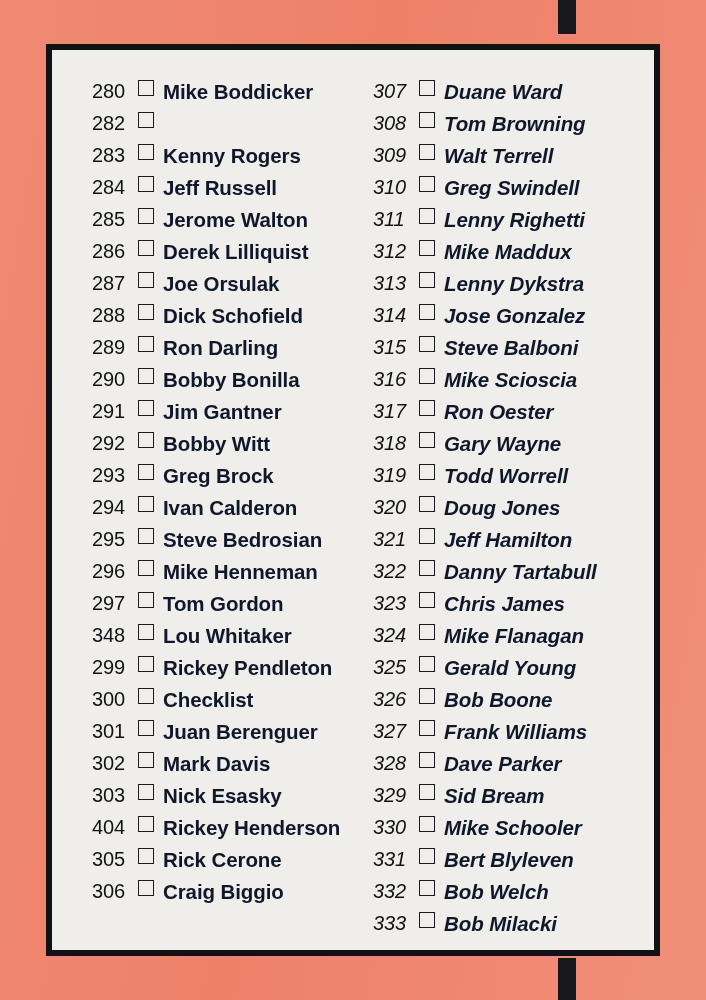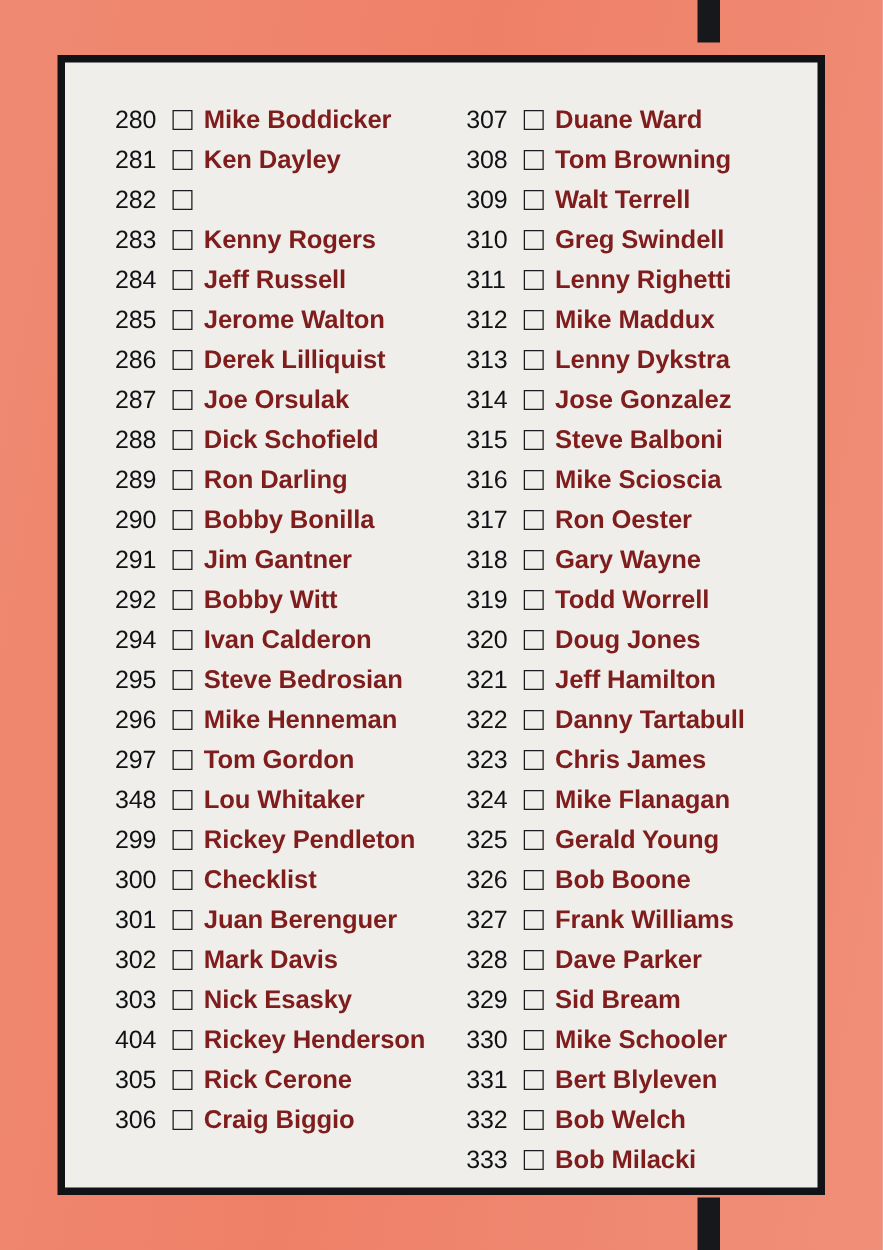--- a/index.html
+++ b/index.html
@@ -47,25 +47,25 @@
     padding: 30px 18px 18px 18px;
     display: flex;
     flex-direction: row;
     align-items: flex-start;
   }
   .col {
     flex: 0 0 50%;
     box-sizing: border-box;
   }
   .col.left { padding-left: 22px; }
-  .col.right { padding-left: 20px; }
+  .col.right { padding-left: 20px; font-style: italic; }
 
   .row {
     display: flex;
-    align-items: center;
+    align-items: flex-start;
     height: 32px;
     color: #101114;
     font-size: 20.5px;
     letter-spacing: -0.1px;
     white-space: nowrap;
   }
   .num {
     width: 44px;
     text-align: left;
     font-size: 20px;
@@ -75,44 +75,39 @@
     width: 14px;
     height: 14px;
     border: 1.6px solid #1a1b1f;
     margin: 0 9px 0 2px;
     flex: 0 0 auto;
     background: #efeeea;
   }
   .name {
     font-weight: bold;
     font-size: 20.5px;
-    color: #7f1d1d;
+    color: #0f172a;
   }
 </style>
 </head>
 <body>
 
 <div id="card-root">
   <div class="spine top"></div>
   <div class="spine bottom"></div>
 
   <div class="card-border">
     <div class="card-face">
       <div class="col left">
           <div class="row">
             <span class="num">280</span>
             <span class="box"></span>
             <span class="name">Mike Boddicker</span>
           </div>
           <div class="row">
-            <span class="num">281</span>
-            <span class="box"></span>
-            <span class="name">Ken Dayley</span>
-          </div>
-          <div class="row">
             <span class="num">282</span>
             <span class="box"></span>
           </div>
           <div class="row">
             <span class="num">283</span>
             <span class="box"></span>
             <span class="name">Kenny Rogers</span>
           </div>
           <div class="row">
             <span class="num">284</span>
@@ -151,20 +146,25 @@
           </div>
           <div class="row">
             <span class="num">291</span>
             <span class="box"></span>
             <span class="name">Jim Gantner</span>
           </div>
           <div class="row">
             <span class="num">292</span>
             <span class="box"></span>
             <span class="name">Bobby Witt</span>
+          </div>
+          <div class="row">
+            <span class="num">293</span>
+            <span class="box"></span>
+            <span class="name">Greg Brock</span>
           </div>
           <div class="row">
             <span class="num">294</span>
             <span class="box"></span>
             <span class="name">Ivan Calderon</span>
           </div>
           <div class="row">
             <span class="num">295</span>
             <span class="box"></span>
             <span class="name">Steve Bedrosian</span>

